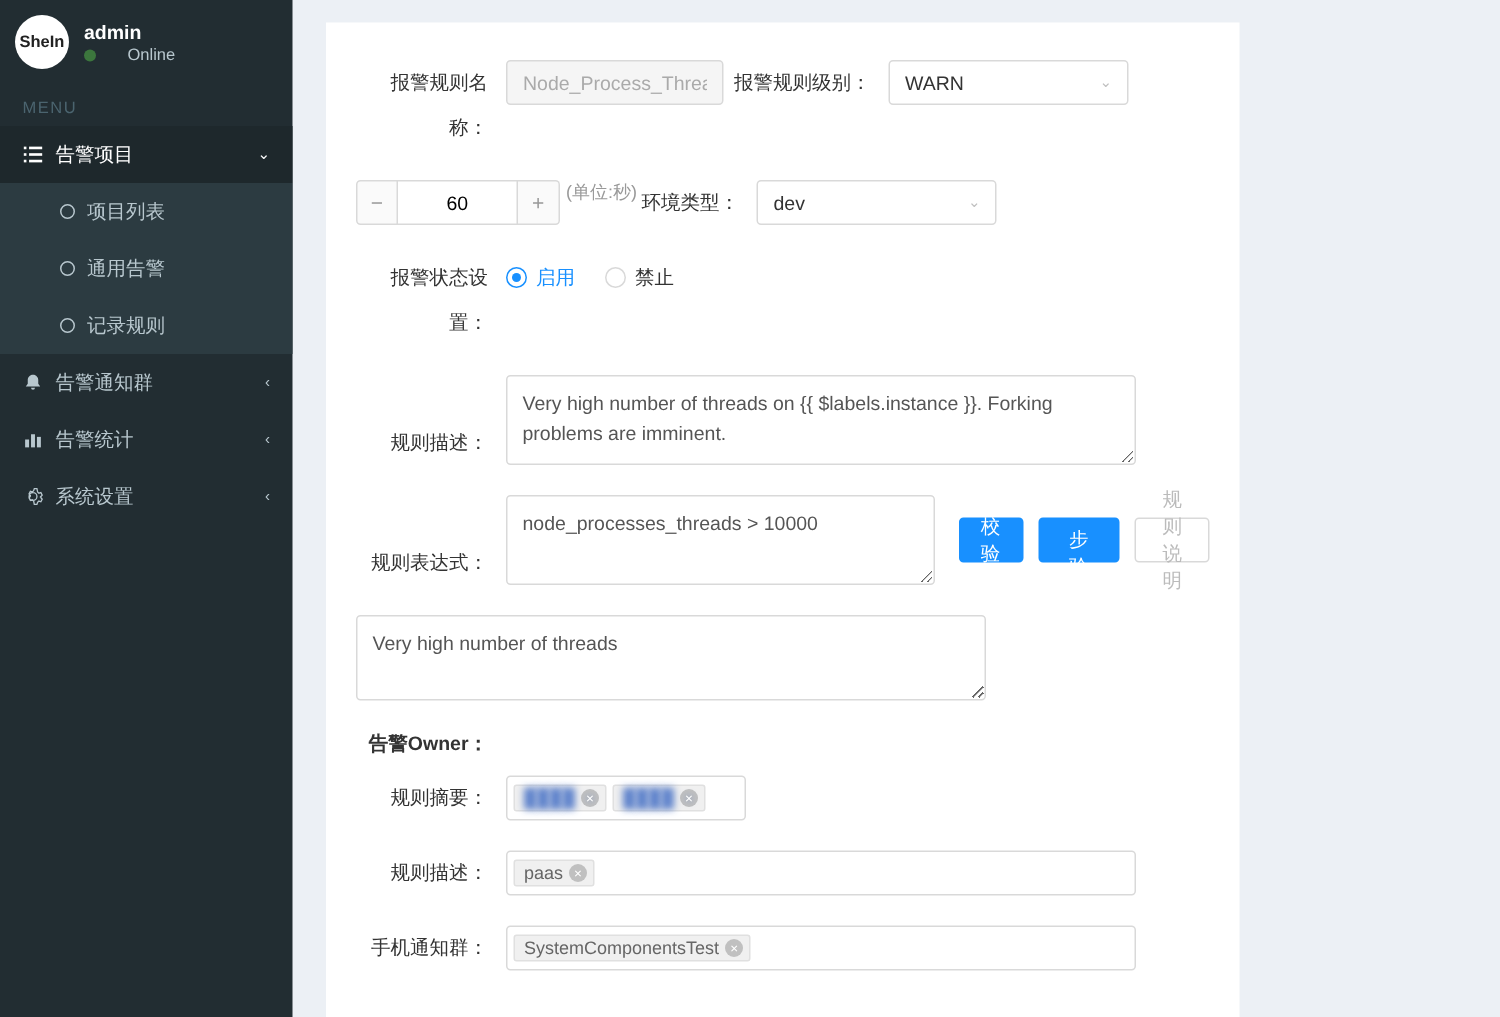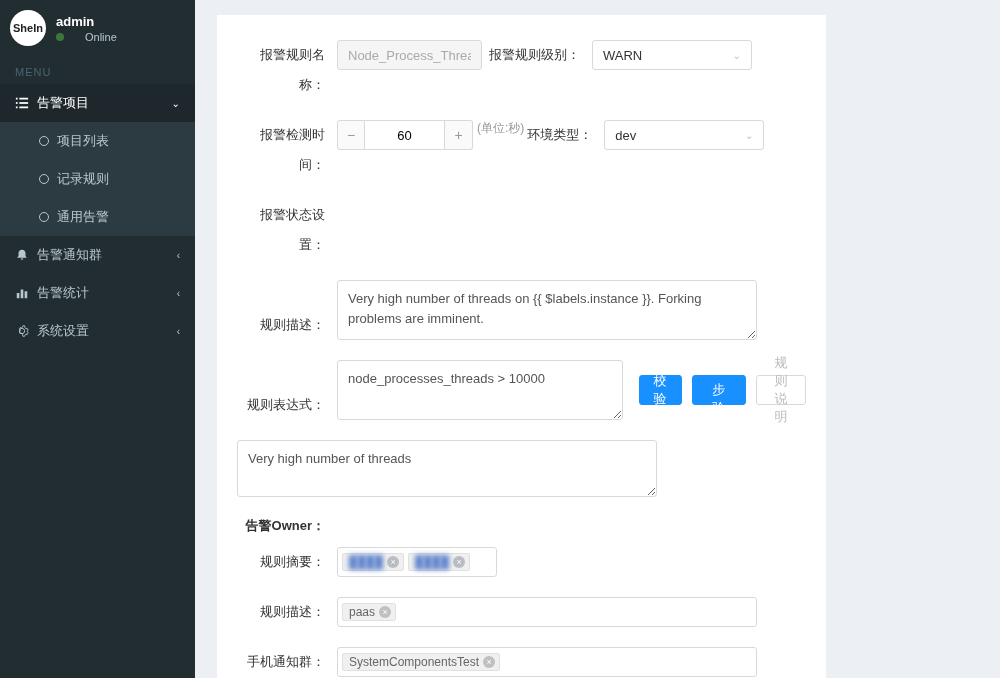--- a/index.html
+++ b/index.html
@@ -15,21 +15,21 @@
 .user-status { font-size: 11px; color: #b8c7ce; display: flex; align-items: center; gap: 21px; }
 .status-dot { width: 8px; height: 8px; border-radius: 50%; background: #3c763d; display: inline-block; }
 .menu-header { font-size: 11px; color: #4b646f; padding: 10px 15px 6px; letter-spacing: 1px; }
 .menu { list-style: none; }
 .menu li { }
 .menu a { display: flex; align-items: center; gap: 8px; padding: 10px 15px; color: #b8c7ce; text-decoration: none; font-size: 13px; position: relative; }
 .menu a.active { background: #1e282c; color: #fff; }
 .menu .icon { width: 14px; text-align: center; display: inline-flex; }
 .menu .caret { margin-left: auto; font-size: 10px; }
 .submenu { list-style: none; background: #2c3b41; }
-.submenu a { padding-left: 10px; font-size: 13px; margin-left: 29px; }
+.submenu a { padding-left: 40px; font-size: 13px; }
 .submenu .circle { width: 10px; height: 10px; border: 1px solid #b8c7ce; border-radius: 50%; display: inline-block; }
 
 
 .main { flex: 1; overflow: auto; padding: 15px 10px 15px 12px; }
 .card { background: #fff; margin: 0 0 0 10px; padding: 25px 20px; }
 .form-row { display: flex; align-items: flex-start; margin-bottom: 20px; }
 .form-label { width: 100px; text-align: right; padding-right: 12px; font-size: 13px; color: #333; line-height: 30px; flex-shrink: 0; }
 .input-text { height: 30px; border: 1px solid #d9d9d9; border-radius: 3px; padding: 0 10px; font-size: 13px; color: #333; background: #fff; }
 .input-text.disabled { background: #f5f5f5; color: #aaa; }
 .input-text::placeholder { color: #bfbfbf; }
@@ -103,27 +103,27 @@
         <ul class="submenu">
           <li>
               <a href="#">
                 <span class="circle"></span>
                 <span>项目列表</span>
               </a>
             </li>
           <li>
               <a href="#">
                 <span class="circle"></span>
-                <span>记录规则</span>
+                <span>通用告警</span>
               </a>
             </li>
           <li>
               <a href="#">
                 <span class="circle"></span>
-                <span>通用告警</span>
+                <span>记录规则</span>
               </a>
             </li>
         </ul>
       </li>
       <li>
           <a href="#">
         <span class="icon">
           <svg width="14" height="14" viewBox="0 0 16 16">
                 <path d="M8 2c-2.5 0-4 2-4 4v3l-1.5 2h11L12 9V6c0-2-1.5-4-4-4zm-1.5 10a1.5 1.5 0 003 0h-3z" fill="#b8c7ce"></path>
               </svg>
@@ -166,36 +166,47 @@
         <div class="form-label">报警规则名称：</div>
         <input class="input-text disabled" style="width: 145px;" readonly="" value="Node_Process_Threads_N">
         <div class="form-label" style="width:110px">报警规则级别：</div>
         <div class="select">
           <span>WARN</span>
           <span class="caret-down">⌄</span>
         </div>
       </div>
 
       <div class="form-row">
-        <div class="form-label">报警检测时间：</div>
         <div class="number-input">
           <div class="num-btn minus">−</div>
           <input class="num-val" value="60" style="">
           <div class="num-btn plus">+</div>
         </div>
         <span class="unit-text">(单位:秒)</span>
         <div class="form-label" style="width:80px">环境类型：</div>
         <div class="select">
           <span>dev</span>
           <span class="caret-down">⌄</span>
         </div>
       </div>
 
       <div class="form-row">
         <div class="form-label">报警状态设置：</div>
+        <div class="radio-group">
+          <label class="radio checked">
+            <span class="radio-circle checked">
+                <span class="radio-dot"></span>
+              </span>
+            <span>启用</span>
+          </label>
+          <label class="radio">
+            <span class="radio-circle"></span>
+            <span>禁止</span>
+          </label>
+        </div>
       </div>
 
       <div class="form-row" style="align-items:flex-end">
         <div class="form-label">规则描述：</div>
         <textarea class="textarea tall" style="">Very high number of threads on {{ $labels.instance }}. Forking problems are imminent.</textarea>
       </div>
 
       <div class="form-row" style="align-items:flex-end">
         <div class="form-label">规则表达式：</div>
         <textarea class="textarea tall" style="">node_processes_threads &gt; 10000</textarea>

